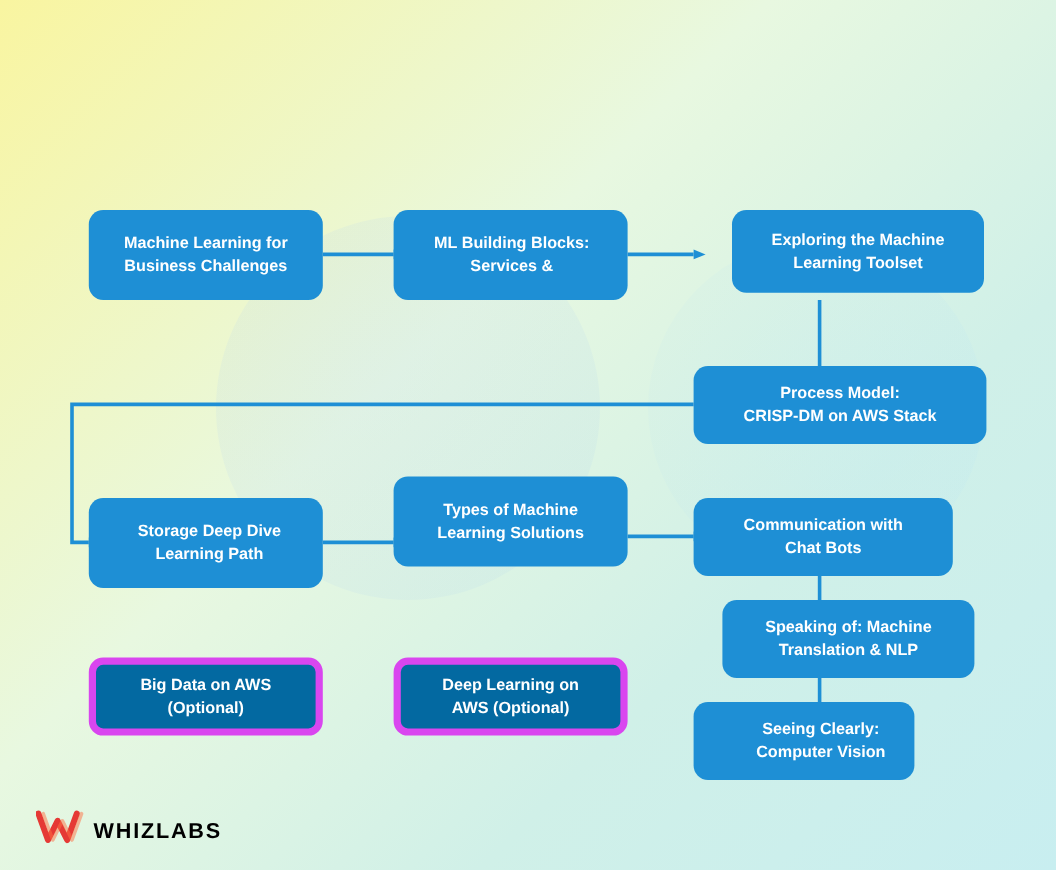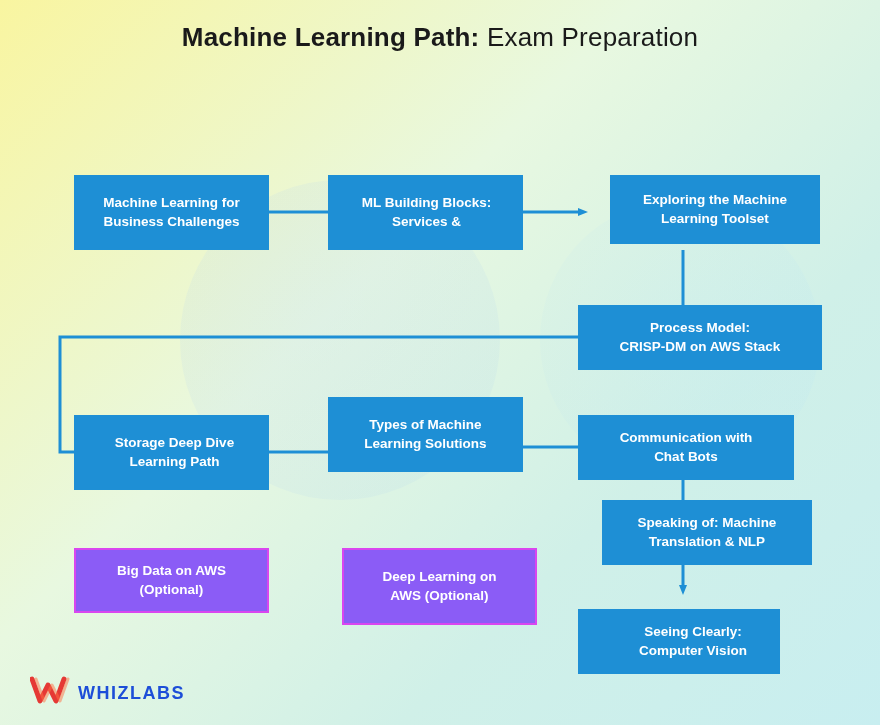--- a/index.html
+++ b/index.html
@@ -66,37 +66,37 @@
       position: absolute;
       top: 80px;
       left: 30px;
       right: 30px;
       bottom: 60px;
     }
 
     
     .box {
       position: absolute;
-      border-radius: 0;
+      border-radius: 12px;
       display: flex;
       align-items: center;
       justify-content: center;
       text-align: center;
       font-size: 13.5px;
       font-weight: 700;
       line-height: 1.35;
       padding: 10px 14px;
       color: #fff;
       background: #1e8fd5;
     }
 
     .box.dark {
-      background: #8b5cf6;
+      background: #0369a1;
       color: #fff;
-      border: 2px solid #d946ef;
+      border: 6px solid #d946ef;
     }
 
     
     .connectors {
       position: absolute;
       top: 0; left: 0;
       width: 100%;
       height: 100%;
       pointer-events: none;
     }
@@ -112,36 +112,33 @@
     }
 
     .logo-icon svg {
       width: 40px;
       height: 32px;
     }
 
     .logo-text {
       font-size: 18px;
       font-weight: 800;
-      color: #1d4ed8;
+      color: #000000;
       letter-spacing: 1.5px;
     }
   </style>
 </head>
 <body>
 
 <div class="bg"></div>
 <div class="globe-img"></div>
 <div class="globe-img2"></div>
 
 <div class="content">
 
-  <h1>
-    <strong>Machine Learning Path:</strong><span> Exam Preparation</span>
-  </h1>
 
   <div class="flowchart">
 
     <svg class="connectors">
 
       <line x1="239" y1="132" x2="298" y2="132" stroke="#1e8fd5" stroke-width="3"></line>
       <polygon points="298,128 308,132 298,136" fill="#1e8fd5"></polygon>
 
       <line x1="493" y1="132" x2="548" y2="132" stroke="#1e8fd5" stroke-width="3"></line>
       <polygon points="548,128 558,132 548,136" fill="#1e8fd5"></polygon>
@@ -167,23 +164,23 @@
 
     <div id="boxes-container">
         <div class="box" style="left: 44px; top: 95px; width: 195px; height: 75px; position: absolute;">Machine Learning for<br>Business Challenges</div>
         <div class="box" style="left: 298px; top: 95px; width: 195px; height: 75px; position: absolute; padding-left: 16px;">ML Building Blocks:<br>Services &amp;</div>
         <div class="box" style="left: 580px; top: 95px; width: 210px; height: 69px; position: absolute;">Exploring the Machine<br>Learning Toolset</div>
         <div class="box" style="left: 548px; top: 225px; width: 244px; height: 65px; position: absolute;">Process Model:<br>CRISP-DM on AWS Stack</div>
         <div class="box" style="left: 44px; top: 335px; width: 195px; height: 75px; position: absolute; padding-left: 20px;">Storage Deep Dive<br>Learning Path</div>
         <div class="box" style="left: 298px; top: 317px; width: 195px; height: 75px; position: absolute;">Types of Machine<br>Learning Solutions</div>
         <div class="box" style="left: 548px; top: 335px; width: 216px; height: 65px; position: absolute;">Communication with<br>Chat Bots</div>
         <div class="box" style="left: 548px; top: 420px; width: 210px; height: 65px; position: absolute; margin-left: 24px;">Speaking of: Machine<br>Translation &amp; NLP</div>
-        <div class="box" style="left: 548px; top: 529px; width: 202px; height: 65px; position: absolute; padding-left: 42px;">Seeing Clearly:<br>Computer Vision</div>
+        <div class="box" style="left: 548px; top: 505px; width: 184px; height: 65px; position: absolute; padding-left: 42px;">Seeing Clearly:<br>Computer Vision</div>
         <div class="box dark" style="left: 44px; top: 468px; width: 195px; height: 65px; position: absolute;">Big Data on AWS<br>(Optional)</div>
-        <div class="box dark" style="left: 312px; top: 468px; width: 195px; height: 77px; position: absolute;">Deep Learning on<br>AWS (Optional)</div>
+        <div class="box dark" style="left: 298px; top: 468px; width: 195px; height: 65px; position: absolute;">Deep Learning on<br>AWS (Optional)</div>
       </div>
 
   </div>
 
   <div class="logo-area">
     <div class="logo-icon">
       <svg viewBox="0 0 40 32" fill="none" xmlns="http://www.w3.org/2000/svg">
 
         <path d="M2 4 L10 26 L18 10 L26 26 L34 4" stroke="#e53935" stroke-width="5" stroke-linejoin="round" stroke-linecap="round" fill="none"></path>
         <path d="M6 4 L14 26 L22 10 L30 26 L38 4" stroke="#ff7043" stroke-width="3" stroke-linejoin="round" stroke-linecap="round" fill="none" opacity="0.5"></path>

